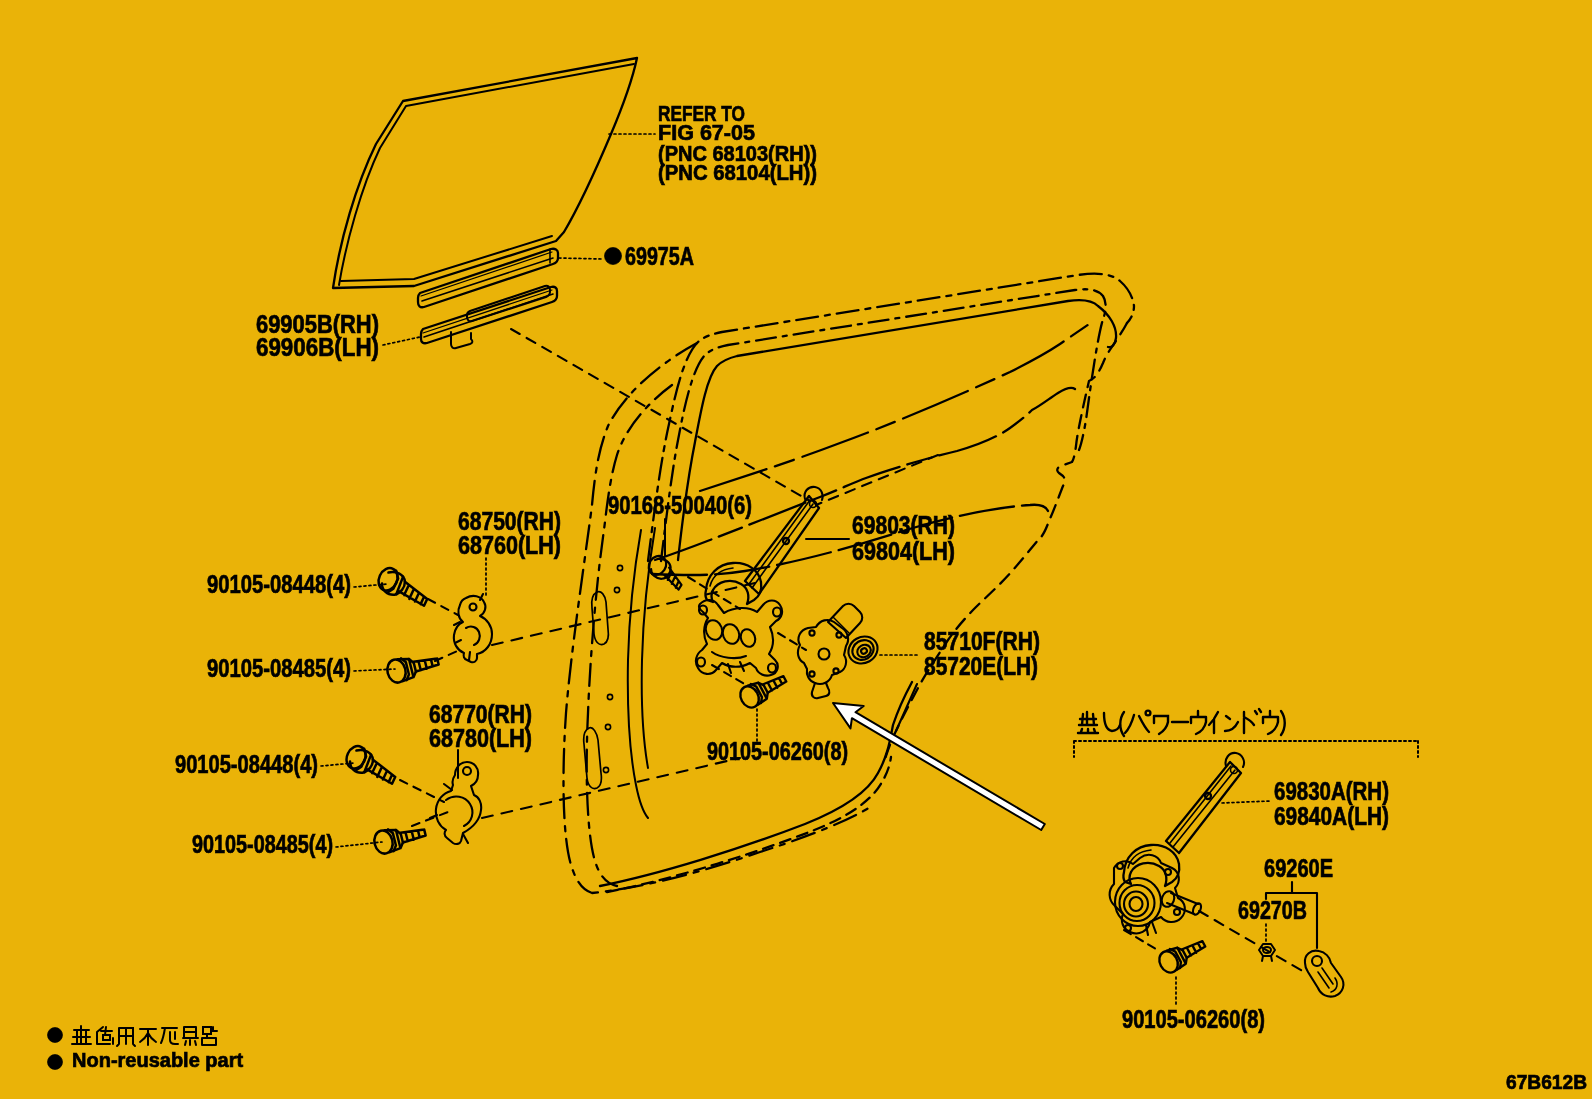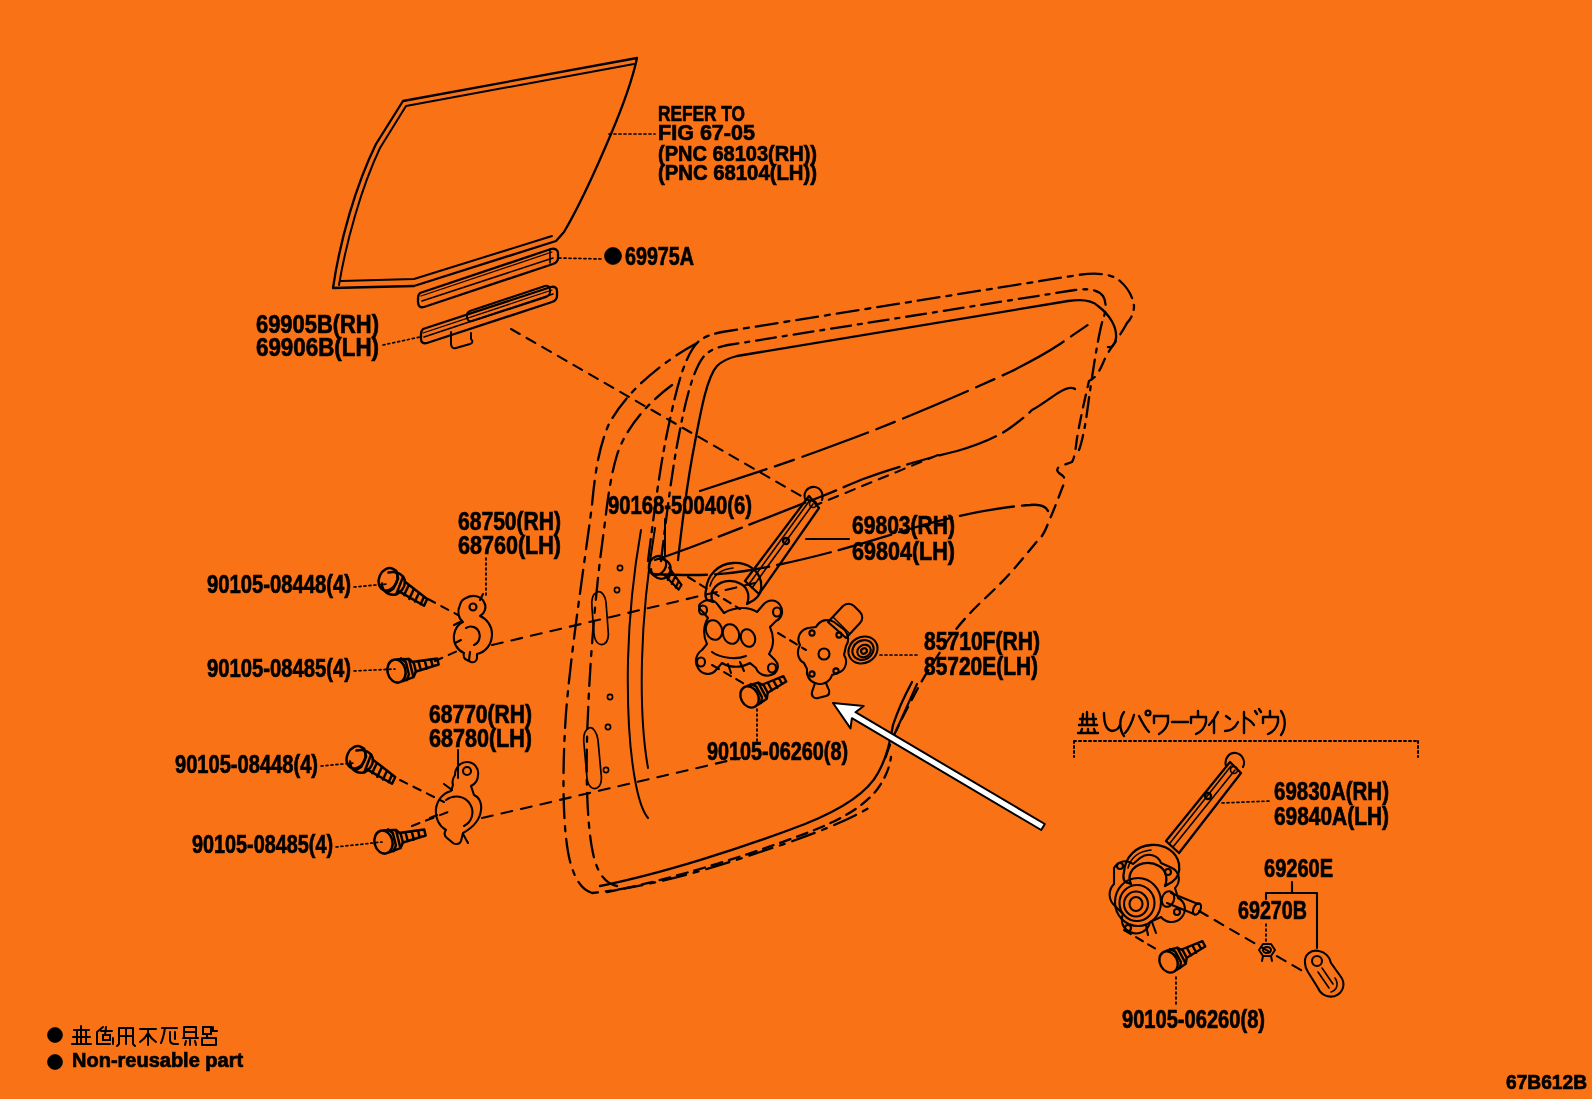--- a/index.html
+++ b/index.html
@@ -1,16 +1,16 @@
 <!DOCTYPE html>
 <html><head>
 <meta charset="utf-8">
 <style>
   html,body{margin:0;padding:0;background:#fff;}
-  #page{width:1592px;height:1099px;position:relative;background:#f97316;overflow:hidden;}
+  #page{width:1592px;height:1099px;position:relative;background:#eab308;overflow:hidden;}
   svg{position:absolute;left:0;top:0;}
   text{font-family:"Liberation Sans",sans-serif;font-weight:bold;fill:#000;}
 </style>
 </head>
 <body>
 <div id="page">
 <svg width="1592" height="1099" viewBox="0 0 1592 1099">
 <g stroke="#000" fill="none" stroke-width="2.3" stroke-linecap="round" stroke-linejoin="round">
 
 <g>

